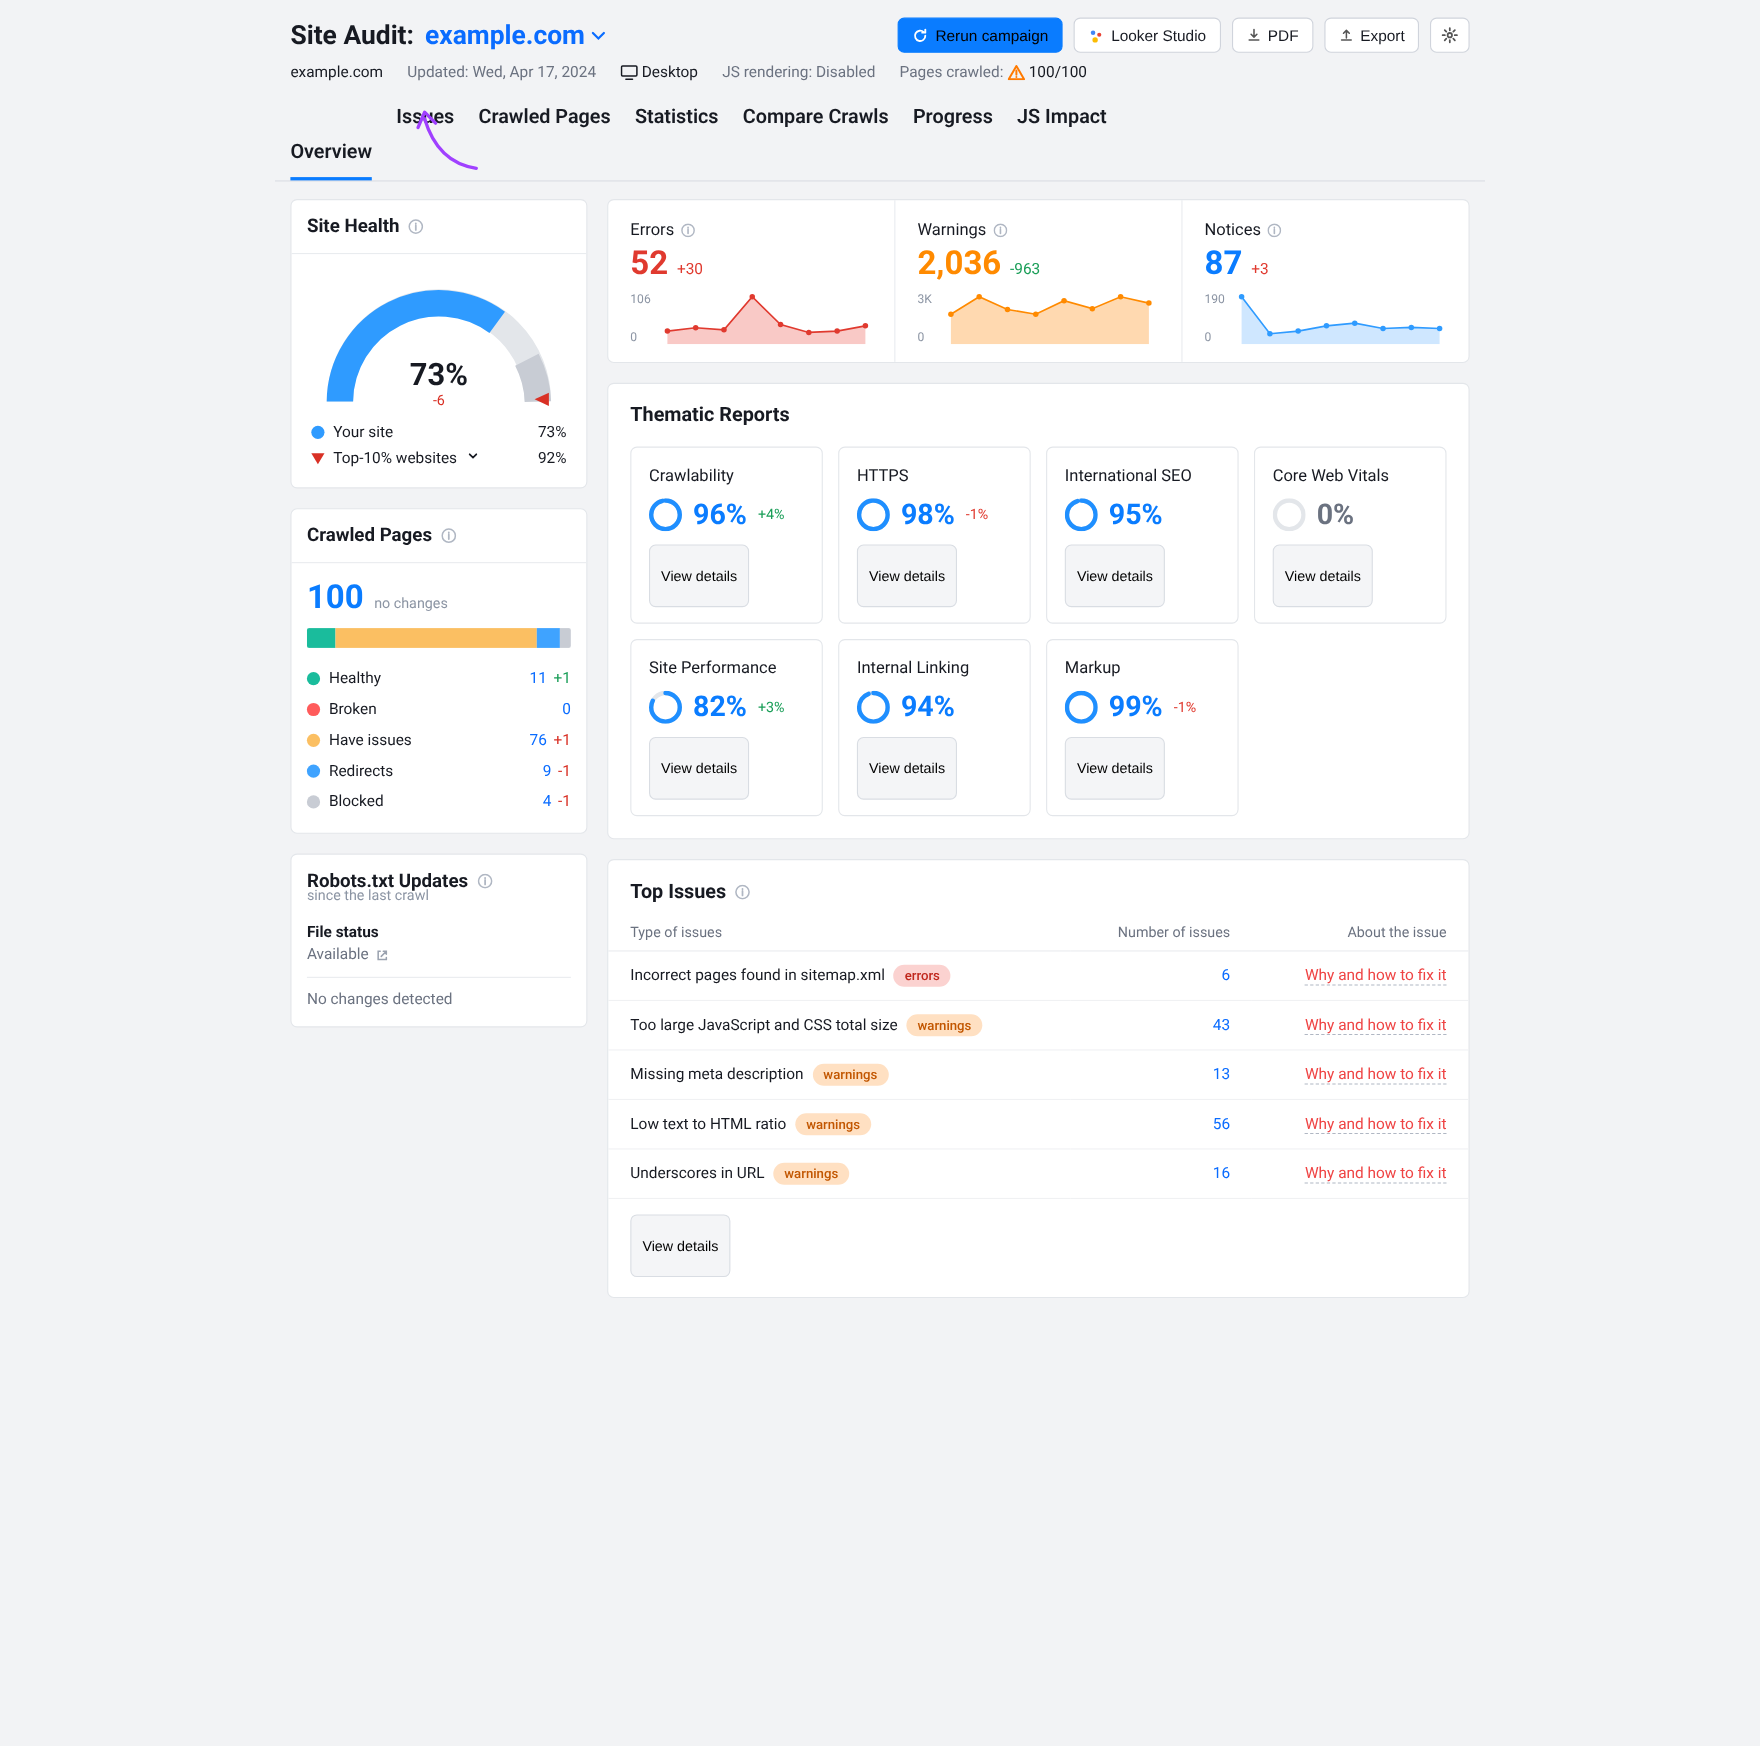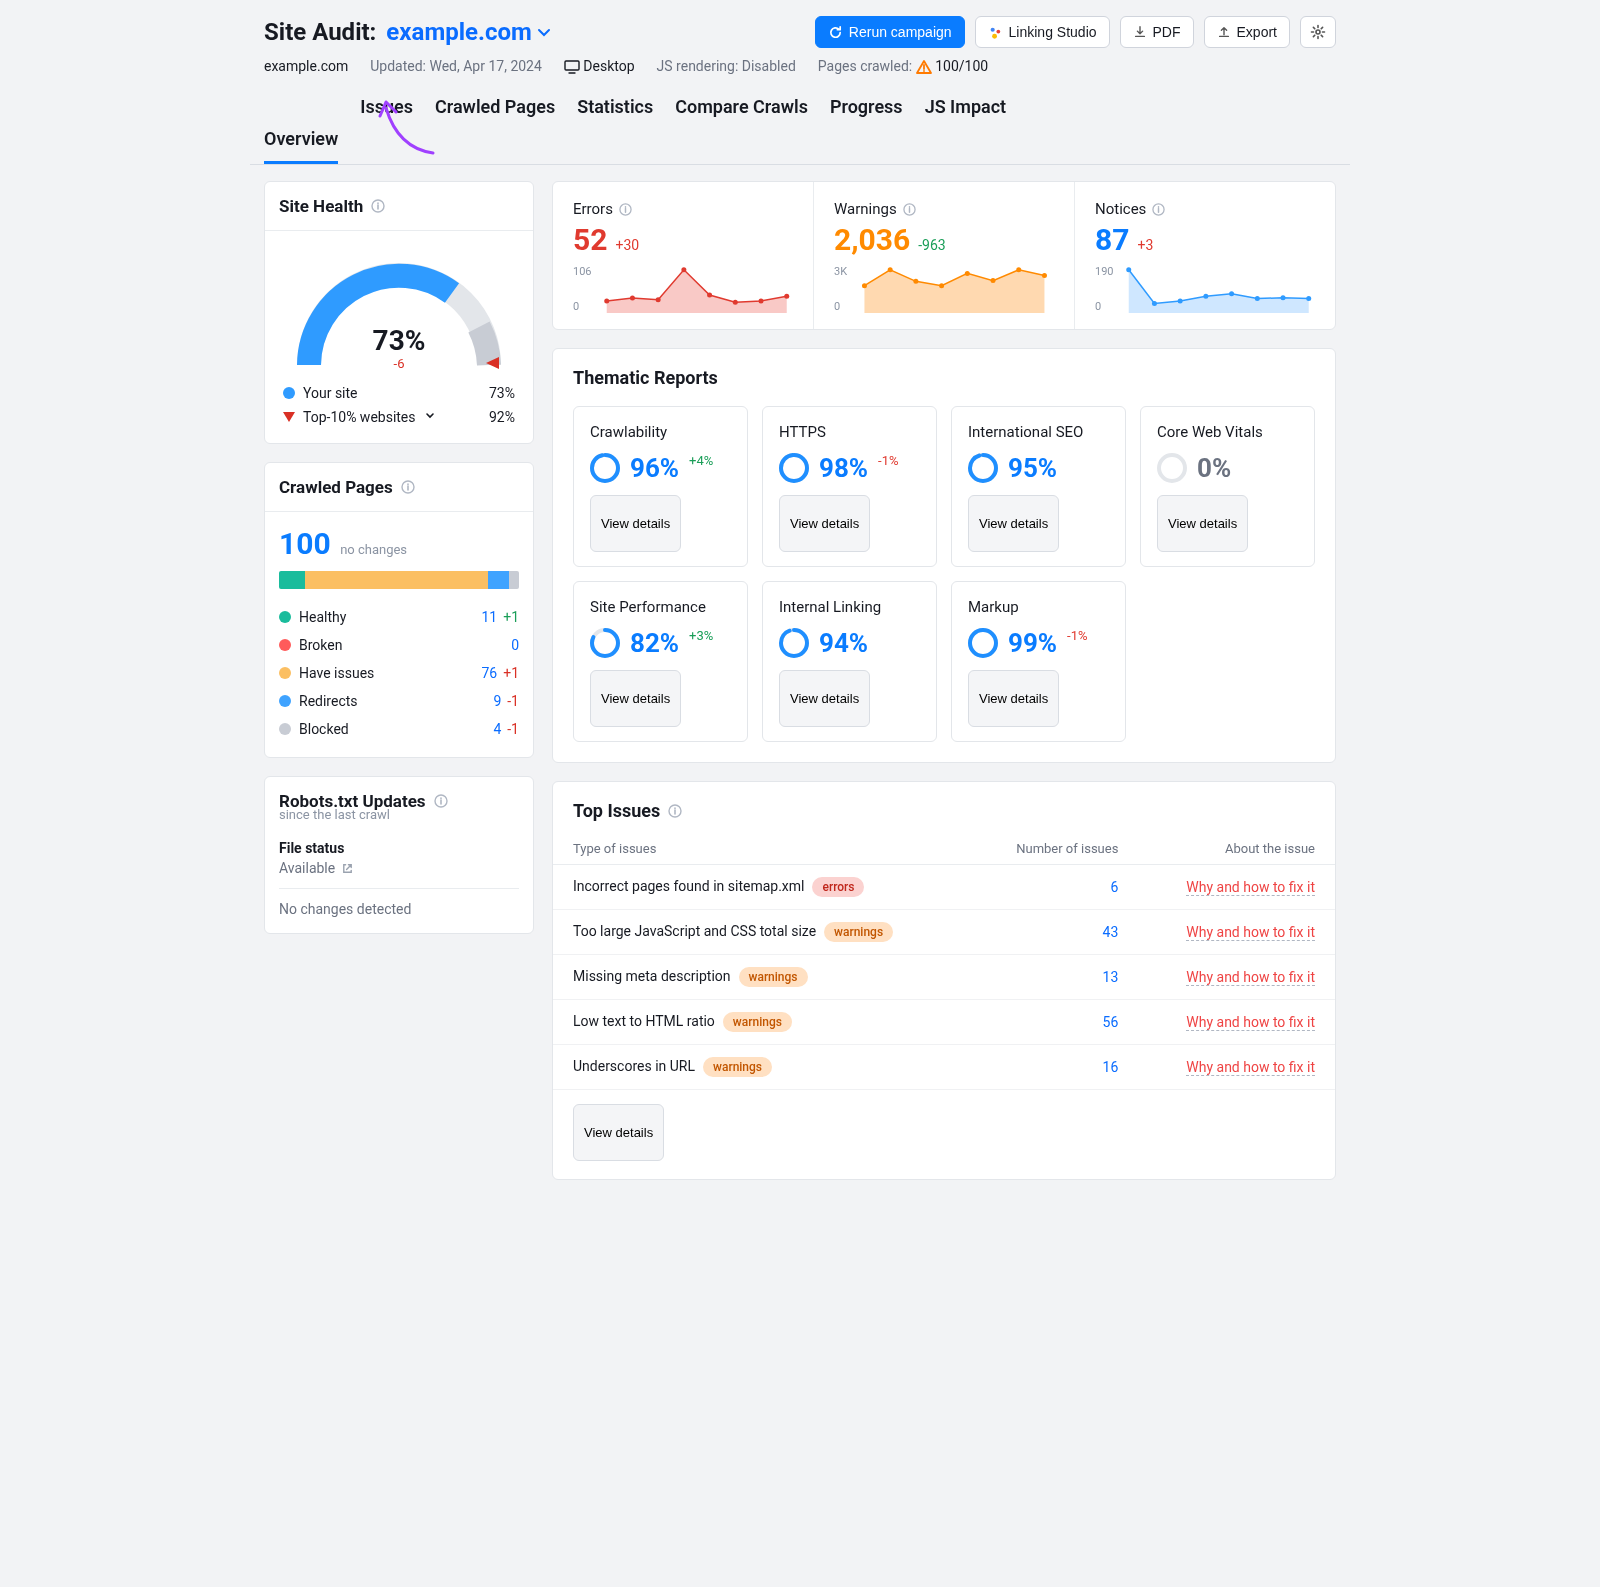--- a/index.html
+++ b/index.html
@@ -6,21 +6,21 @@
 body { font-family: -apple-system, BlinkMacSystemFont, "Segoe UI", Roboto, Helvetica, Arial, sans-serif; background: #f2f3f5; color: #171a22; font-size: 14px; }
 .wrap { width: 1100px; margin: 0 auto; }
 
 
 .hdr { padding: 16px 14px 6px; }
 .hdr-row1 { display: flex; align-items: center; gap: 10px; }
 .site-audit-lbl { font-size: 24px; font-weight: 700; }
 .domain-dd { color: #0a6cff; font-size: 24px; font-weight: 700; display: flex; align-items: center; gap: 4px; cursor: pointer; }
 .spacer { flex: 1; }
 .btn { display: inline-flex; align-items: center; gap: 6px; padding: 7px 12px; border-radius: 6px; border: 1px solid #d0d4dc; background: #fff; cursor: pointer; font-size: 14px; color: #171a22; font-weight: 500; }
-.btn-primary { background: #0a7cff; border-color: #0a7cff; color: #ffffff; }
+.btn-primary { background: #0a7cff; border-color: #0a7cff; color: #000000; }
 .btn-icon-only { padding: 7px 9px; }
 .hdr-row2 { display: flex; align-items: center; gap: 22px; padding: 10px 0 4px; font-size: 14px; color: #171a22; }
 .mute { color: #6b7280; }
 .ico { display: inline-flex; vertical-align: middle; }
 .warn-tri { color: #ff7a00; }
 
 .tabs { display: flex; gap: 22px; padding: 12px 14px 0; border-bottom: 1px solid #d9dde3; }
 .tab { font-size: 18px; font-weight: 600; padding-bottom: 12px; cursor: pointer; color: #171a22; }
 .tab.active { border-bottom: 3px solid #0a7cff; margin-top: 32px; }
 
@@ -74,21 +74,21 @@
 .c-green{color:#1a9e58;}
 .spark{ margin-top:8px; display:flex; gap:8px; align-items:flex-start;}
 .spark .yaxis{ display:flex; flex-direction:column; justify-content:space-between; height:48px; font-size:11px; color:#8b94a3;}
 .spark svg{ flex:1; }
 
 
 .section-title{font-size:18px; font-weight:700; padding:18px 20px 4px;}
 .tgrid{ display:grid; grid-template-columns:repeat(4,1fr); gap:14px; padding:14px 20px 20px;}
 .tcard{ border:1px solid #e3e6ea; border-radius:6px; padding:16px 16px 14px; display:flex; flex-direction:column; gap:12px;}
 .tcard .tname{font-size:15px;}
-.tcard .trow{display:flex; gap:10px;}
+.tcard .trow{display:flex; align-items:center; gap:10px;}
 .donut{ width:30px; height:30px; }
 .tpct{ font-size:26px; font-weight:700; color:#0a7cff;}
 .tpct-grey{ color:#6b7280;}
 .tdelta{font-size:13px;}
 .btn-sm{ padding:20px 10px; font-size:13px; background:#f4f5f7; border:1px solid #d9dde3; border-radius:6px; cursor:pointer; align-self:flex-start;}
 
 
 .ti-h{display:flex;align-items:center;gap:8px;padding:18px 20px 12px;font-size:18px;font-weight:700;}
 .ti-table{width:100%; border-collapse:collapse;}
 .ti-table th{ text-align:left; font-weight:400; color:#6b7280; font-size:13px; padding:8px 20px; border-bottom:1px solid #e9ecef;}
@@ -125,21 +125,21 @@
             <path d="M13 8a5 5 0 1 1-1.5-3.5M13 2v3h-3" stroke="#fff" stroke-width="1.8" fill="none" stroke-linecap="round" stroke-linejoin="round"></path>
           </svg>
         <span>Rerun campaign</span>
       </button>
       <button class="btn">
         <svg class="ico" width="15" height="15" viewBox="0 0 16 16">
             <circle cx="5" cy="5" r="2.2" fill="#4285f4"></circle>
             <circle cx="11" cy="7" r="2" fill="#ea4335"></circle>
             <circle cx="7" cy="12" r="2.6" fill="#fbbc04"></circle>
           </svg>
-        <span>Linking Studio</span>
+        <span>Looker Studio</span>
       </button>
       <button class="btn">
         <svg class="ico" width="14" height="14" viewBox="0 0 16 16">
             <path d="M8 2v8m0 0l-3-3m3 3l3-3M3 13h10" stroke="#555" stroke-width="1.6" fill="none" stroke-linecap="round"></path>
           </svg>
         <span>PDF</span>
       </button>
       <button class="btn">
         <svg class="ico" width="14" height="14" viewBox="0 0 16 16">
             <path d="M8 11V3m0 0L5 6m3-3l3 3M3 13h10" stroke="#555" stroke-width="1.6" fill="none" stroke-linecap="round"></path>

